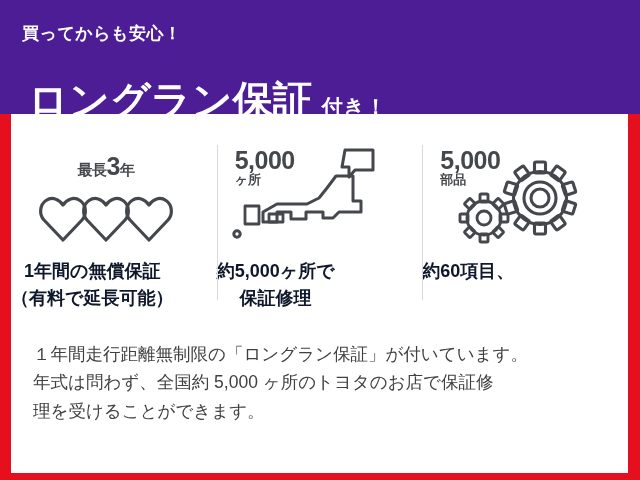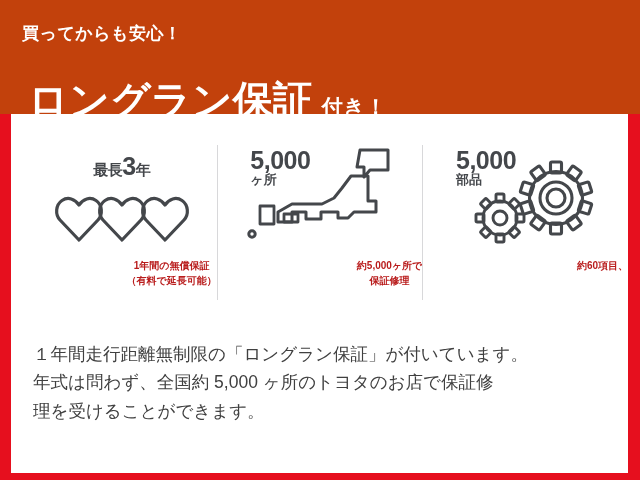--- a/index.html
+++ b/index.html
@@ -20,21 +20,21 @@
     overflow: hidden;
   }
 
   
   .header {
     position: absolute;
     left: 0;
     top: 0;
     width: 640px;
     height: 114px;
-    background: #c2410c;
+    background: #4c1d95;
     box-sizing: border-box;
     padding-left: 22px;
   }
   .header-kicker {
     position: absolute;
     left: 22px;
     top: 25px;
     color: #ffffff;
     font-size: 17px;
     font-weight: bold;
@@ -85,21 +85,21 @@
     top: 28px;
     width: 617px;
     height: 182px;
     display: flex;
   }
   .feature {
     position: relative;
     flex: 1 1 0;
     display: flex;
     flex-direction: column;
-    align-items: flex-end;
+    align-items: flex-start;
     box-sizing: border-box;
   }
   .feature + .feature::before {
     content: "";
     position: absolute;
     left: 0;
     top: 3px;
     width: 1px;
     height: 155px;
     background: #d8d8da;
@@ -159,22 +159,22 @@
   .stat-block .line2 { display: block; font-size: 13px; }
 
   .visual-svg {
     position: absolute;
     display: block;
   }
 
   .feature-caption {
     margin-top: 10px;
     text-align: center;
-    color: #b91c1c;
-    font-size: 10px;
+    color: #0f172a;
+    font-size: 18px;
     font-weight: bold;
     line-height: 1.5;
     white-space: nowrap;
   }
   .feature-caption span { display: block; }
 
   
   .body-copy {
     position: absolute;
     left: 22px;

